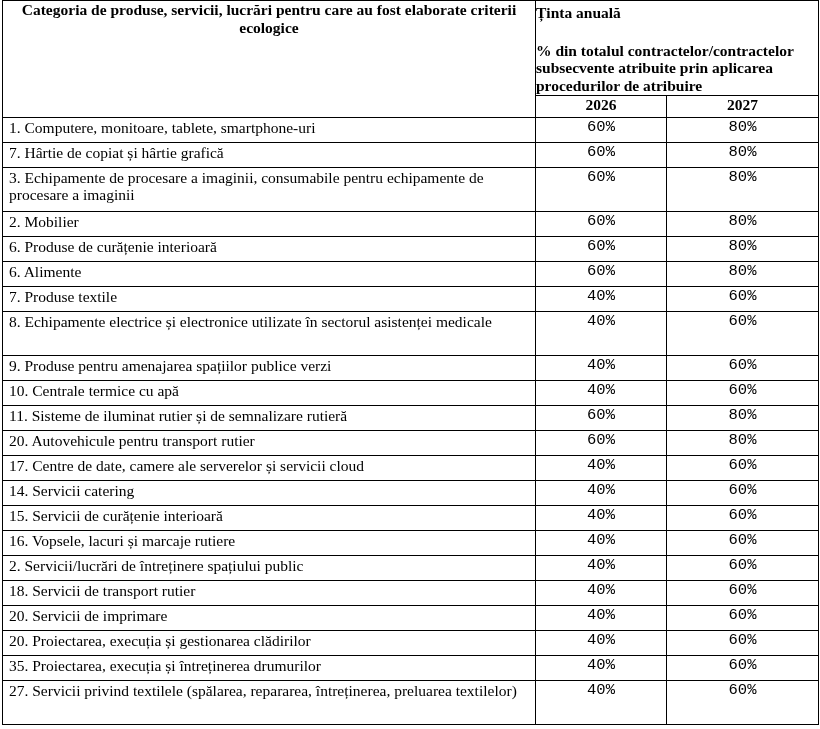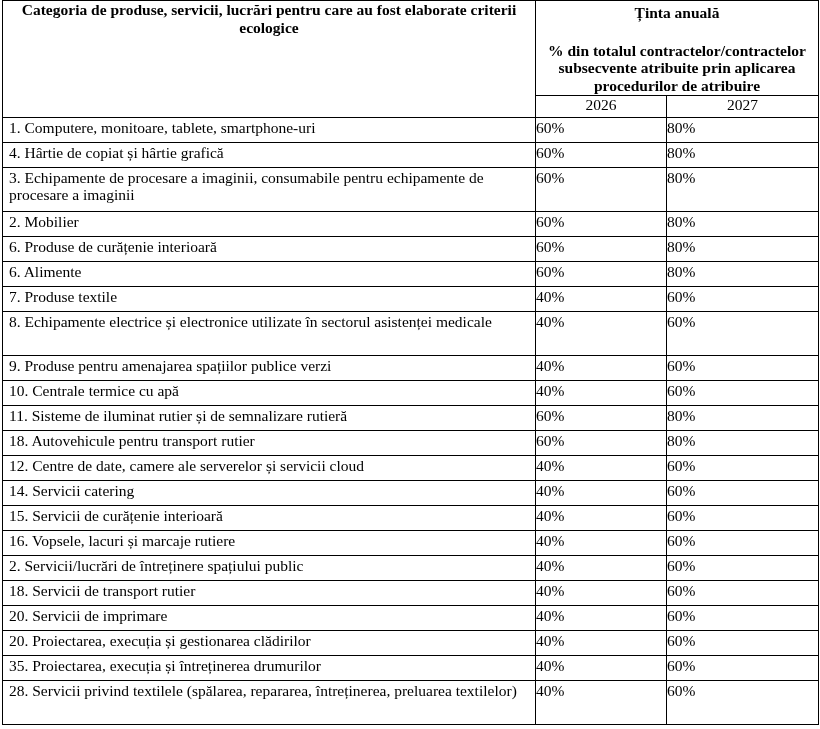--- a/index.html
+++ b/index.html
@@ -37,55 +37,56 @@
     border-top: none;
     text-align: center;
     vertical-align: middle;
     font-weight: bold;
     font-size: 15.2px;
     line-height: 1.28;
     padding: 4px 10px;
   }
   .hdr-target {
     border-top: none;
-    text-align: center;
+    text-align: left;
     vertical-align: top;
     font-weight: bold;
     font-size: 15.2px;
     line-height: 1.30;
     padding: 4px 8px 2px 8px;
   }
   .hdr-target .t-title {
     display: block;
     margin-top: 3px;
     margin-bottom: 20px;
   }
   .hdr-target .t-sub {
     display: block;
     font-family: Liberation Serif, serif;
   }
 
   .hdr-year {
     vertical-align: middle;
-    font-weight: normal;
+    font-weight: bold;
     font-size: 15.5px;
     height: 21px;
     padding: 1px 0 2px 0;
   }
 
   
   td.cat {
     text-align: left;
     padding: 1px 8px 1px 6px;
     vertical-align: top;
   }
   td.val {
-    text-align: left;
+    text-align: center;
     padding: 1px 0 1px 0;
     vertical-align: top;
+    font-family: Liberation Mono, monospace;
   }
 
   tr.r1 td { height: 22px; }
   tr.r2 td { height: 41px; }
 
   
   col.c-cat  { width: 533px; }
   col.c-2026 { width: 131px; }
   col.c-2027 { width: 152px; }
 </style>
@@ -111,21 +112,21 @@
       <th class="hdr-year">2027</th>
     </tr>
   </thead>
   <tbody id="tbody">
       <tr class="r1">
         <td class="cat">1. Computere, monitoare, tablete, smartphone-uri</td>
         <td class="val">60%</td>
         <td class="val">80%</td>
       </tr>
       <tr class="r1">
-        <td class="cat">4. Hârtie de copiat și hârtie grafică</td>
+        <td class="cat">7. Hârtie de copiat și hârtie grafică</td>
         <td class="val">60%</td>
         <td class="val">80%</td>
       </tr>
       <tr class="r2">
         <td class="cat">3. Echipamente de procesare a imaginii, consumabile pentru echipamente de procesare  a imaginii</td>
         <td class="val">60%</td>
         <td class="val">80%</td>
       </tr>
       <tr class="r1">
         <td class="cat">2. Mobilier</td>
@@ -161,26 +162,26 @@
         <td class="cat">10. Centrale termice cu apă</td>
         <td class="val">40%</td>
         <td class="val">60%</td>
       </tr>
       <tr class="r1">
         <td class="cat">11. Sisteme de iluminat rutier și de semnalizare rutieră</td>
         <td class="val">60%</td>
         <td class="val">80%</td>
       </tr>
       <tr class="r1">
-        <td class="cat">18. Autovehicule pentru transport rutier</td>
-        <td class="val">60%</td>
-        <td class="val">80%</td>
-      </tr>
-      <tr class="r1">
-        <td class="cat">12. Centre de date, camere ale serverelor și servicii cloud</td>
+        <td class="cat">20. Autovehicule pentru transport rutier</td>
+        <td class="val">60%</td>
+        <td class="val">80%</td>
+      </tr>
+      <tr class="r1">
+        <td class="cat">17. Centre de date, camere ale serverelor și servicii cloud</td>
         <td class="val">40%</td>
         <td class="val">60%</td>
       </tr>
       <tr class="r1">
         <td class="cat">14. Servicii catering</td>
         <td class="val">40%</td>
         <td class="val">60%</td>
       </tr>
       <tr class="r1">
         <td class="cat">15. Servicii de curățenie interioară</td>
@@ -211,18 +212,18 @@
         <td class="cat">20. Proiectarea, execuția și gestionarea clădirilor</td>
         <td class="val">40%</td>
         <td class="val">60%</td>
       </tr>
       <tr class="r1">
         <td class="cat">35. Proiectarea, execuția și întreținerea drumurilor</td>
         <td class="val">40%</td>
         <td class="val">60%</td>
       </tr>
       <tr class="r2">
-        <td class="cat">28. Servicii privind textilele (spălarea, repararea, întreținerea, preluarea textilelor)</td>
+        <td class="cat">27. Servicii privind textilele (spălarea, repararea, întreținerea, preluarea textilelor)</td>
         <td class="val">40%</td>
         <td class="val">60%</td>
       </tr>
     </tbody>
 </table>
 
 </body></html>

